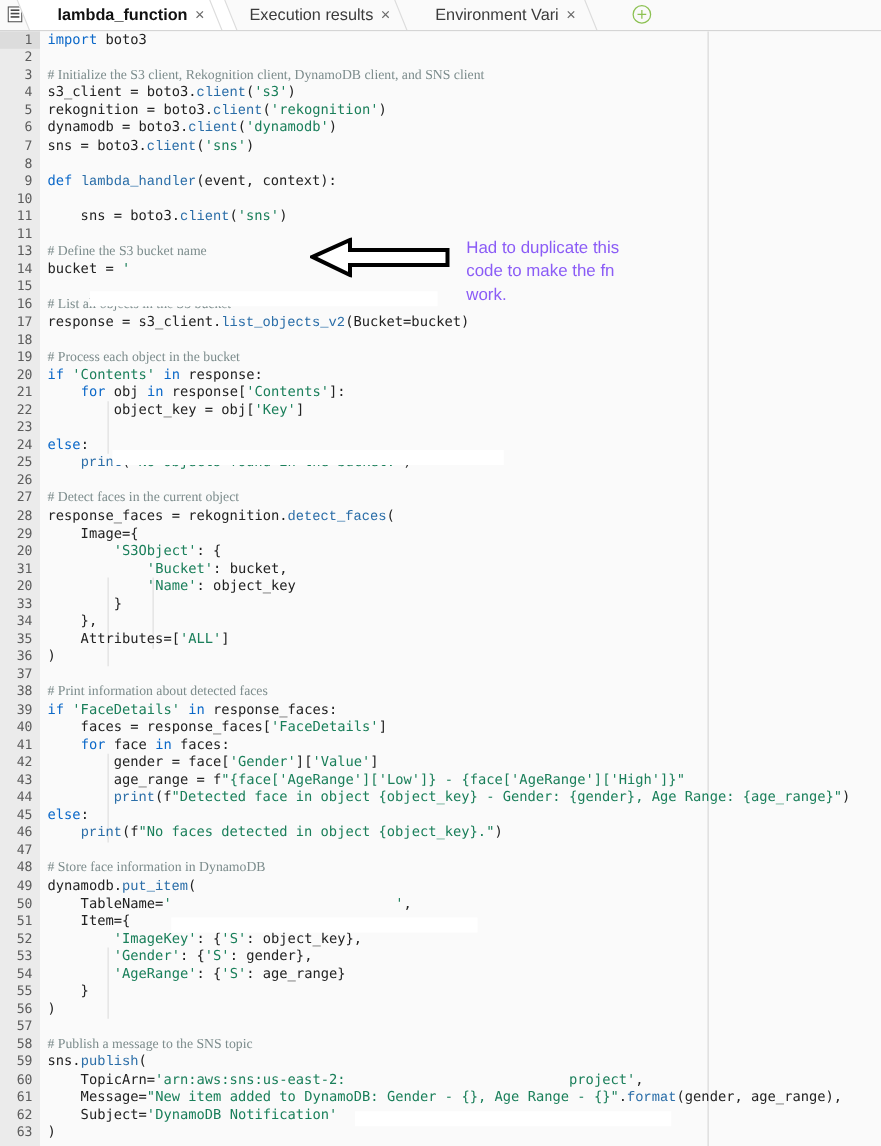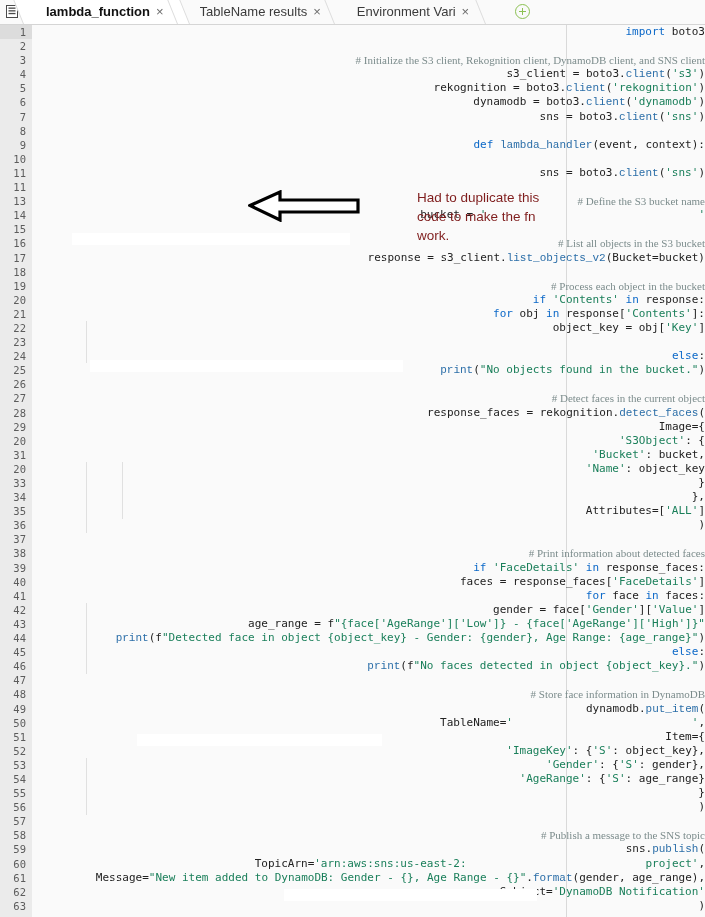--- a/index.html
+++ b/index.html
@@ -144,21 +144,20 @@
     font-size: 10.5px;
     color: #5c5c5c;
   }
   .gutter-line.hl { background: #dcdcdc; }
 
   .codearea {
     position: absolute;
     left: 32px; top: 0; right: 0; bottom: 0;
     background: #fafafa;
     z-index: 1;
-    text-align: right;
   }
   .ruler {
     position: absolute;
     left: 534px; top: 0; bottom: 0;
     width: 1px;
     background: #d9d9d9;
     z-index: 3;
   }
   .hl-row {
     position: absolute;
@@ -200,22 +199,21 @@
     z-index: 6;
   }
 
   
   .annot-text {
     position: absolute;
     z-index: 8;
     font-family: "Liberation Sans", sans-serif;
     font-size: 13.5px;
     line-height: 19px;
-    color: #7f1d1d;
-    margin-left: 44px;
+    color: #8b5cf6;
   }
   .annot-arrow {
     position: absolute;
     z-index: 8;
   }
 </style>
 </head>
 <body>
 
 <div class="tabbar">
@@ -227,21 +225,21 @@
       <rect x="2.5" y="7.9" width="7" height="1.3" fill="#4a4a4a"></rect>
     </svg>
   </div>
 
   <div class="tab active tab-w1">
     <span class="tablabel">lambda_function</span>
     <span class="tabclose">×</span>
   </div>
 
   <div class="tab">
-    <span class="tablabel">TableName results</span>
+    <span class="tablabel">Execution results</span>
     <span class="tabclose">×</span>
   </div>
 
   <div class="tab tab-w2">
     <span class="tablabel">Environment Vari</span>
     <span class="tabclose">×</span>
   </div>
 
   <div class="tabspacer"></div>
 

